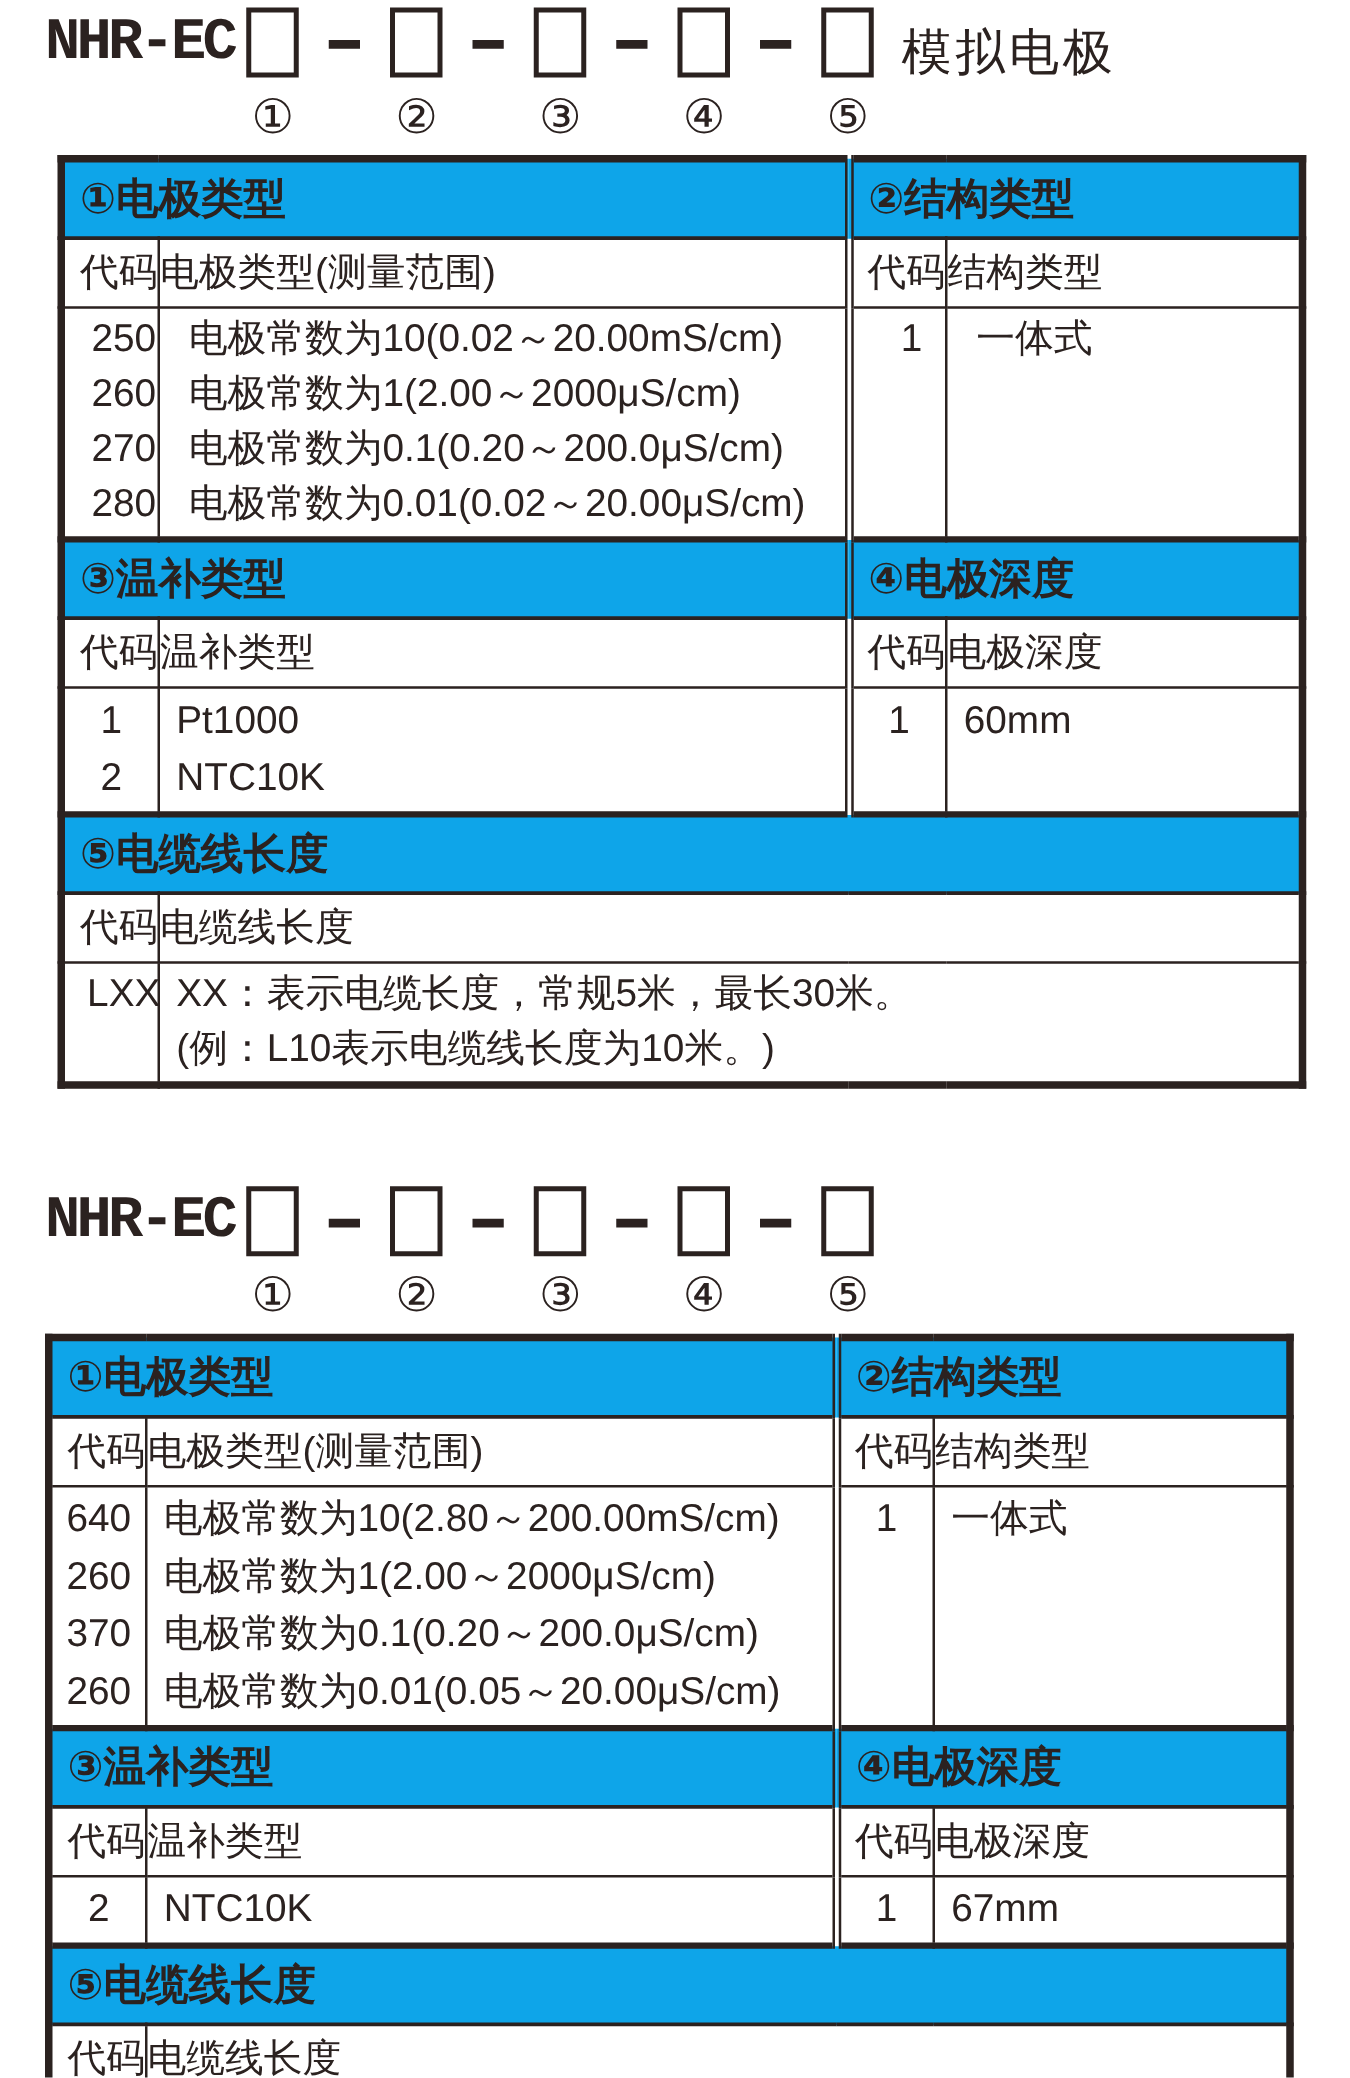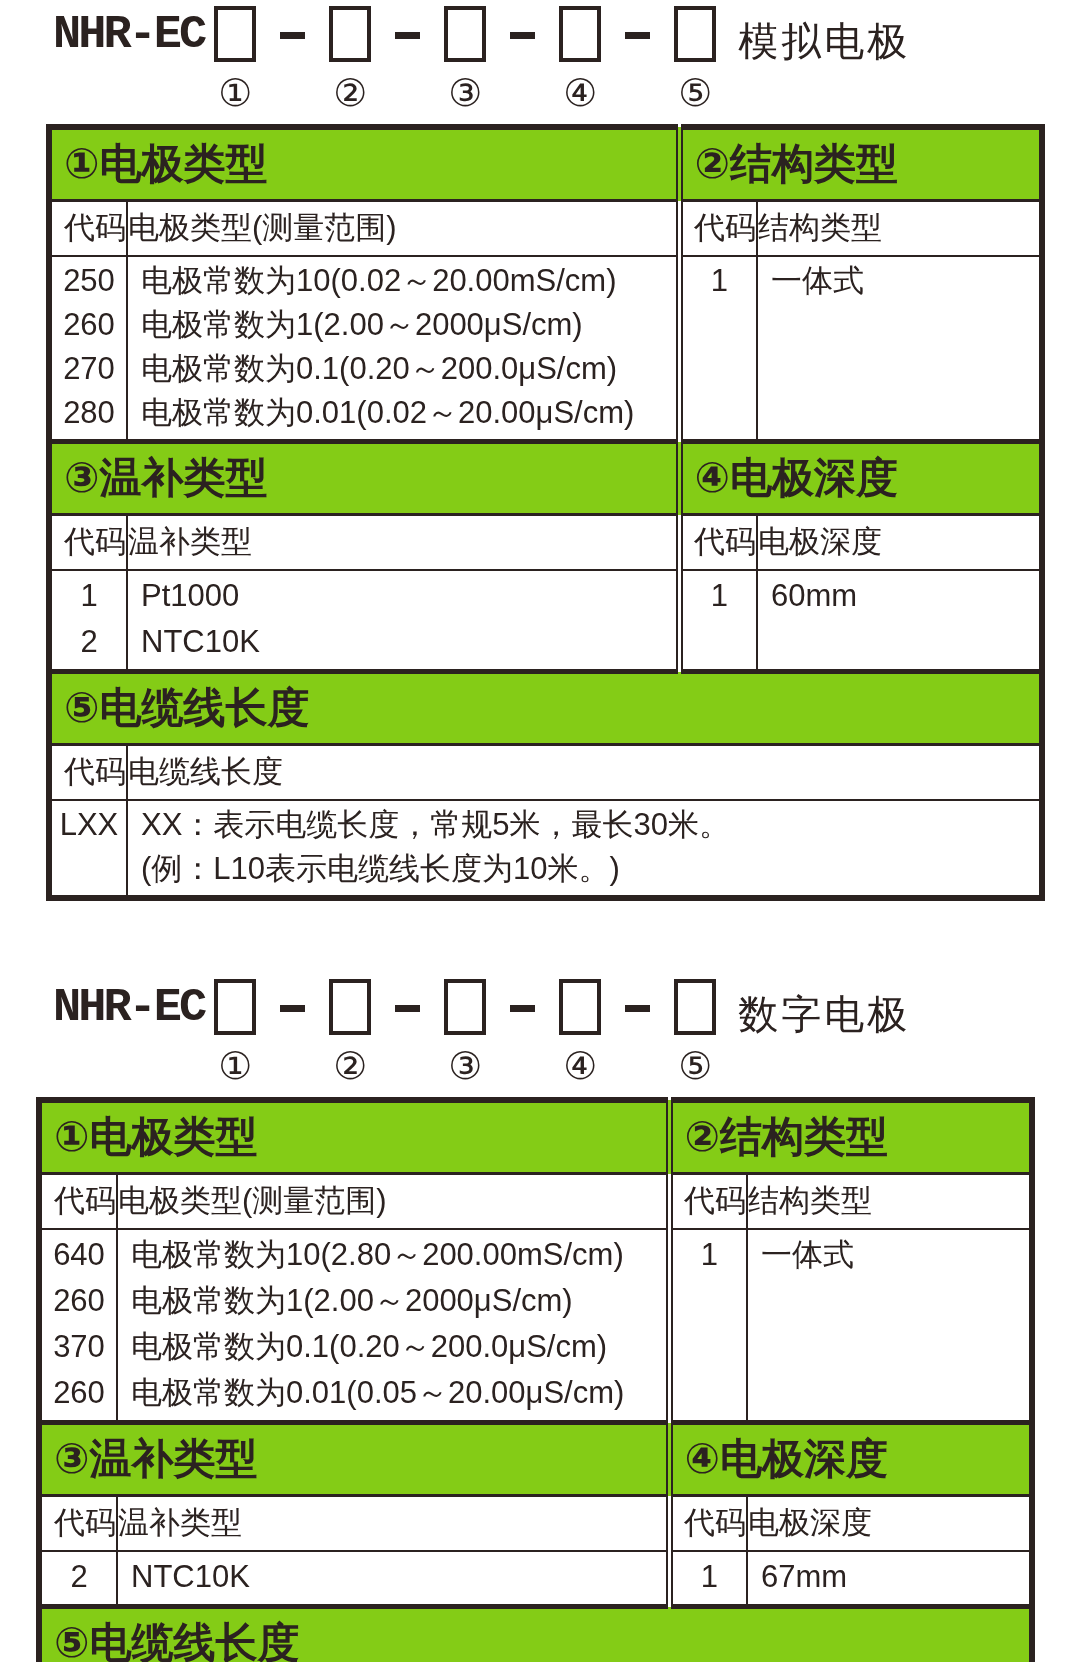--- a/index.html
+++ b/index.html
@@ -2,51 +2,51 @@
 <html><head>
 <meta charset="utf-8">
 <style>
   html,body{margin:0;padding:0;}
   body{
     width:1080px;height:1662px;background:#ffffff;
     font-family:"Liberation Sans","DejaVu Sans",sans-serif;
     color:#2b2220;overflow:hidden;
   }
   
-  .model-line{display:flex;align-items:flex-start;margin-left:53px;}
+  .model-line{display:flex;align-items:flex-start;margin-left:36px;}
   .section-1 .model-line{padding-top:6px;}
   .model-prefix{
     font-family:"Liberation Mono","DejaVu Sans Mono",monospace;
     font-size:47px;font-weight:600;letter-spacing:-3px;
     margin:2px 10px 0 0;white-space:nowrap;
   }
   .slot{display:flex;flex-direction:column;align-items:center;}
   .digit-box{width:42px;height:56px;border:4px solid #2b2220;box-sizing:border-box;background:#fff;}
   .circ-num{font-size:38px;line-height:1;margin-top:12px;font-family:"DejaVu Sans",sans-serif;}
   .dash{width:25px;height:7px;background:#2b2220;margin:26px 24px 0 24px;}
   .suffix{font-size:40px;margin:8px 0 0 22px;letter-spacing:3px;white-space:nowrap;}
   
   table{
     border-collapse:collapse;table-layout:fixed;width:993px;
     border:6px solid #2b2220;
   }
   .tbl-1{margin:12px 0 0 46px;}
   .tbl-2{margin:12px 0 0 36px;}
   td{border:2px solid #2b2220;padding:0;font-size:31px;color:#2b2220;}
   tr.sechead td{
-    background:#84cc16;font-weight:700;font-size:42px;
+    background:#0ea5e9;font-weight:700;font-size:34px;
     padding:6px 0 7px 12px;
     border-top-width:5px;border-bottom-width:3px;
   }
   tr.subhead td{padding:5px 0 6px 0;font-size:31px;}
   td.code{text-align:right;}
   td.desc{padding-left:13px;}
   td.vtop{vertical-align:top;}
   .sd{border-left:7px double #2b2220;}             
-  .line44 div{height:44px;display:flex;align-items:center;}
+  .line44 div{height:44px;display:flex;align-items:center;padding-left:10px;}
   .line46 div{height:46px;display:flex;align-items:center;}
   td.code .line44 div,td.code .line46 div{justify-content:center;width:100%;}
   td.desc .line44 div,td.desc .line46 div{justify-content:flex-start;}
   .pad-top{padding-top:2px;padding-bottom:4px;}
   .cable-text div{height:44px;display:flex;align-items:center;}
   
   .section-2{margin-top:78px;}
 </style>
 </head>
 <body>
@@ -205,21 +205,20 @@
     <span class="dash"></span>
     <span class="slot">
       <span class="digit-box"></span>
       <span class="circ-num">④</span>
     </span>
     <span class="dash"></span>
     <span class="slot">
       <span class="digit-box"></span>
       <span class="circ-num">⑤</span>
     </span>
-    <span class="suffix">数字电极</span>
   </div>
 
   <table class="tbl-2">
     <colgroup>
         <col style="width:78px">
         <col style="width:552px">
         <col style="width:78px">
         <col style="width:285px">
       </colgroup>
     <tbody>

